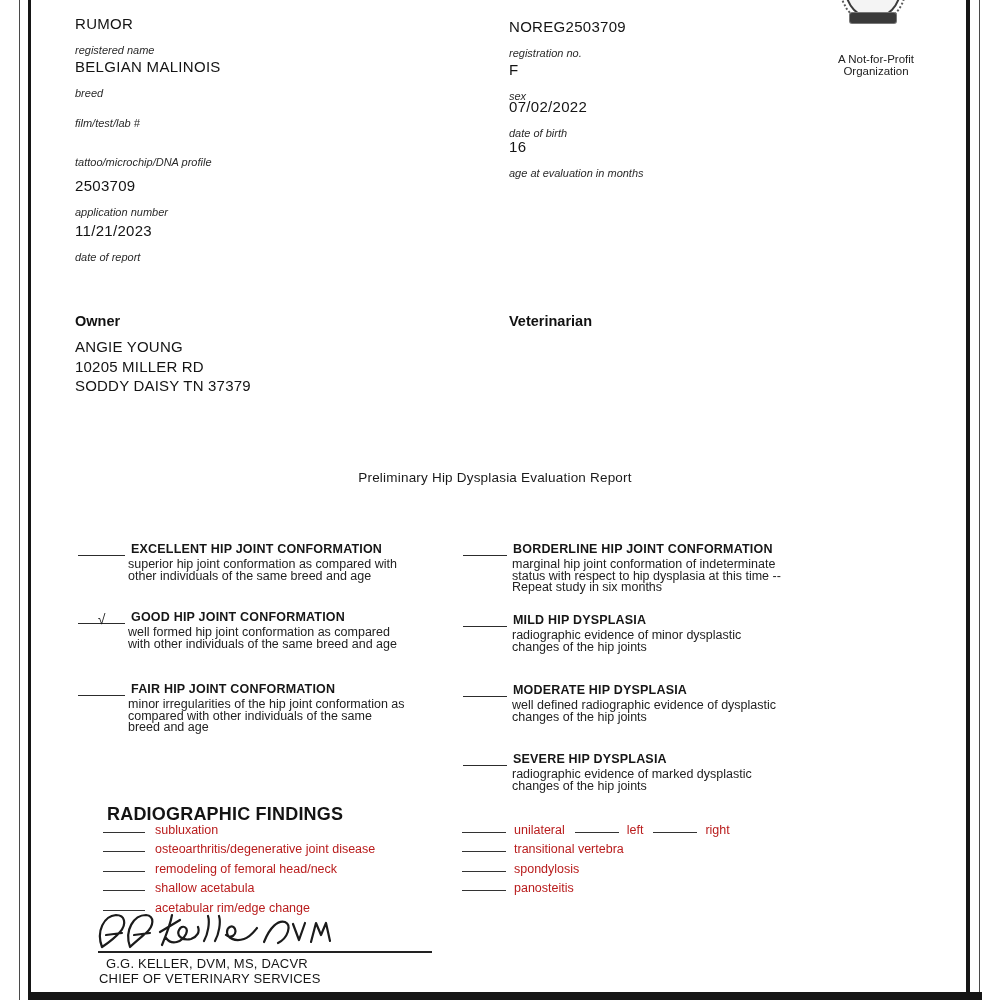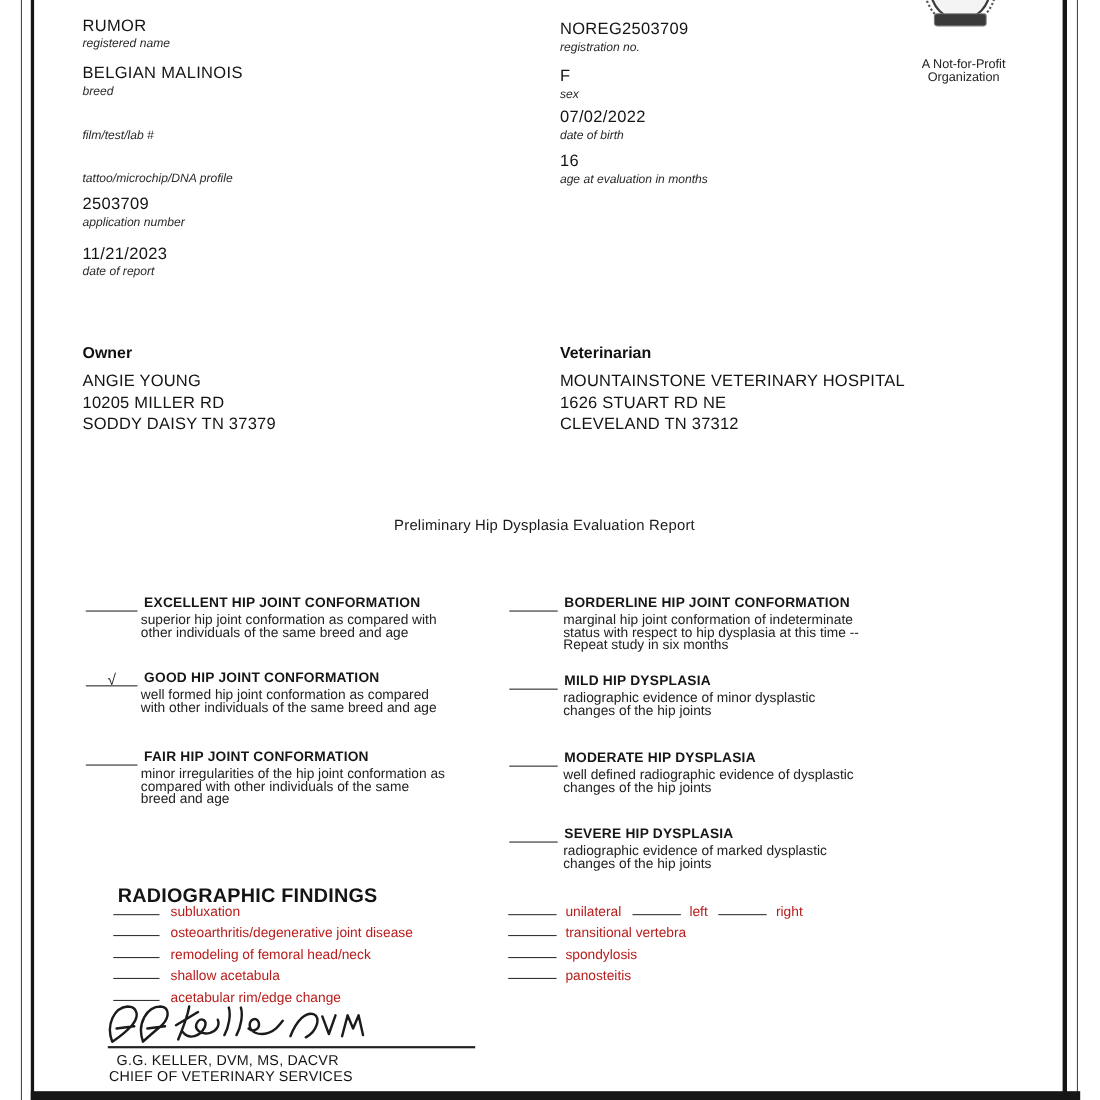--- a/index.html
+++ b/index.html
@@ -3,21 +3,21 @@
 <meta charset="utf-8">
 <style>
   html,body{margin:0;padding:0;width:1000px;height:1000px;background:#fff;overflow:hidden;}
   body{font-family:"Liberation Sans", sans-serif;color:#1b1b1b;position:relative;}
   .abs{position:absolute;}
   
   .edge{position:absolute;background:#161616;}
   
   .field{position:absolute;}
   .value{font-size:15px;line-height:20px;letter-spacing:.3px;color:#141414;white-space:nowrap;}
-  .flabel{font-style:italic;font-size:11px;line-height:12px;color:#2a2a2a;margin-top:0;white-space:nowrap;}
+  .flabel{font-style:italic;font-size:11px;line-height:12px;color:#2a2a2a;margin-top:10px;white-space:nowrap;}
   .label-only .flabel{margin-top:0;}
   
   .seal-wrap{position:absolute;left:840px;top:-44px;width:66px;height:68px;}
   .seal-outer{position:absolute;inset:0;border:2px dotted #5a5a5a;border-radius:50%;}
   .seal-inner{position:absolute;inset:5px;border:2px solid #3c3c3c;border-radius:50%;background:#f4f4f4;}
   .seal-banner{position:absolute;left:10px;bottom:1px;width:46px;height:10px;background:#3a3a3a;border-radius:2px;box-shadow:0 0 0 1px #777;}
   .tagline{position:absolute;left:832px;top:54px;width:88px;text-align:center;font-size:11.5px;line-height:11.5px;color:#222;white-space:pre-line;}
   
   .sec-head{font-weight:bold;font-size:14.5px;line-height:18px;color:#111;}
   .addr{font-size:15px;line-height:19.5px;letter-spacing:.2px;color:#141414;white-space:pre-line;}
@@ -106,23 +106,20 @@
 </div>
 
 <div class="abs" style="left:75px;top:312px">
   <div class="sec-head">Owner</div>
   <div class="addr" style="margin-top:7px">ANGIE YOUNG
 10205 MILLER RD
 SODDY DAISY TN 37379</div>
 </div>
 <div class="abs" style="left:509px;top:312px">
   <div class="sec-head">Veterinarian</div>
-  <div class="addr" style="margin-top:7px">MOUNTAINSTONE VETERINARY HOSPITAL
-1626 STUART RD NE
-CLEVELAND TN 37312</div>
 </div>
 
 <div class="report-title">Preliminary Hip Dysplasia Evaluation Report</div>
 
 <div class="grade" style="left:78px;top:540px">
   <div class="grade-head">
     <span class="gblank"><span class="check"></span></span><span class="gname">EXCELLENT HIP JOINT CONFORMATION</span>
   </div>
   <div class="gdesc">superior hip joint conformation as compared with
 other individuals of the same breed and age</div>

